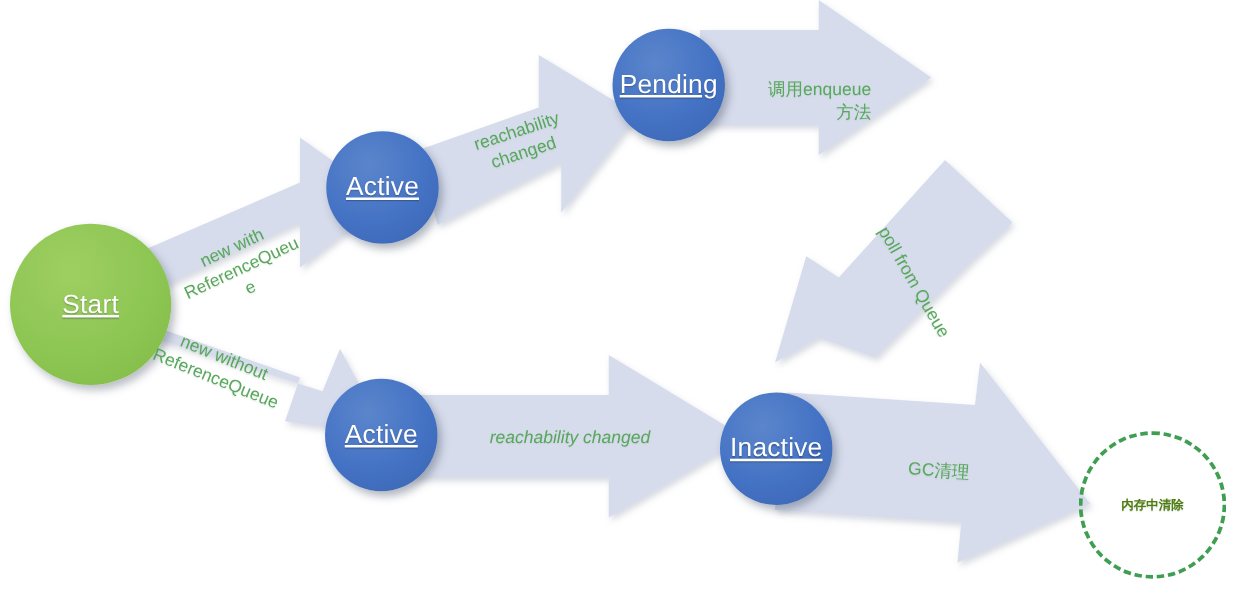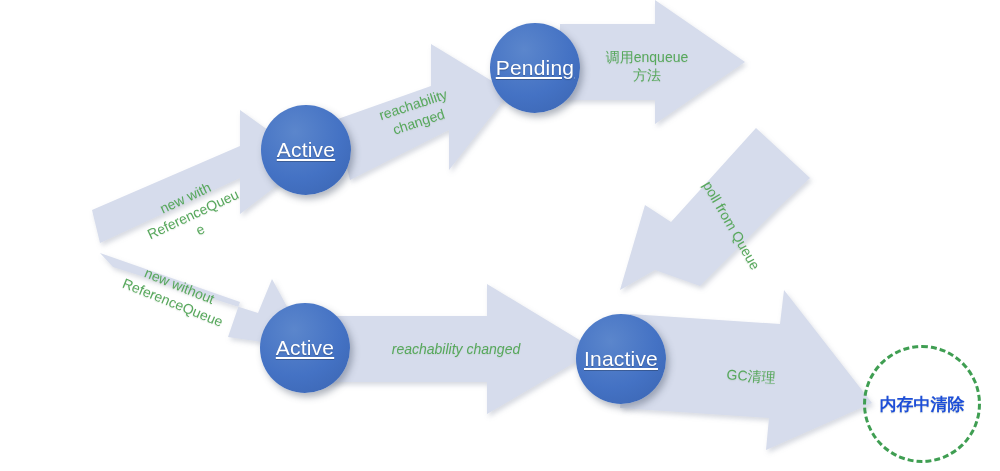--- a/index.html
+++ b/index.html
@@ -48,22 +48,22 @@
   .node-label {
     color: #ffffff;
     font-size: 21px;
     letter-spacing: 0.2px;
     text-shadow: 0 1px 1px rgba(30,40,60,0.35);
     white-space: nowrap;
     pointer-events: none;
     text-decoration: underline;
   }
   .node-label-green {
-    color: #1d4ed8;
-    font-size: 17px;
+    color: #4d7c0f;
+    font-size: 10px;
     font-weight: bold;
     text-shadow: 0 1px 1px rgba(120,140,120,0.30);
     white-space: nowrap;
     text-align: center;
   }
   .edge-label {
     position: absolute;
     color: #57a85c;
     font-size: 14px;
     line-height: 1.25;
@@ -108,20 +108,23 @@
 
     <g filter="url(#softshadow)">
       <polygon fill="#D6DCEC" points="300,316 487,316 487,284 596,350 487,414 487,382 300,382"></polygon>
     </g>
 
     <g filter="url(#softshadow)">
       <polygon fill="#D6DCEC" points="630,314 780,324 784,290 872,403 766,450 769,418 620,408"></polygon>
     </g>
   </svg>
 
+  <div class="node node-green" style="left:8px; top:179px; width:129px; height:129px;">
+    <span class="node-label">Start</span>
+  </div>
 
   <div class="node node-blue" style="left:261px; top:105px; width:90px; height:90px;">
     <span class="node-label">Active</span>
   </div>
 
   <div class="node node-blue" style="left:490px; top:23px; width:90px; height:90px;">
     <span class="node-label">Pending</span>
   </div>
 
 
@@ -137,21 +140,21 @@
     <span class="node-label-green">内存中清除</span>
   </div>
 
   <div class="edge-label" style="left:143px; top:188px; width:100px; transform:rotate(-25deg); transform-origin:center center;">new with
 ReferenceQueu
 e</div>
 
   <div class="edge-label" style="left:368px; top:96px; width:96px; transform:rotate(-18deg); transform-origin:center center;">reachability
 changed</div>
 
-  <div class="edge-label" style="left:597px; top:49px; width:100px;">调用enqueue
+  <div class="edge-label" style="left:597px; top:63px; width:100px;text-align:right;">调用enqueue
 方法</div>
 
   <div class="edge-label" style="left:671px; top:217px; width:120px; transform:rotate(60deg); transform-origin:center center;">poll from Queue</div>
 
   <div class="edge-label" style="left:120px; top:277px; width:112px; transform:rotate(22deg); transform-origin:center center;">new without
 ReferenceQueue</div>
 
   <div class="edge-label italic" style="left:371px; top:341px; width:170px;">reachability changed</div>
 
   <div class="edge-label" style="left:711px; top:368px; width:80px; transform:rotate(4deg); transform-origin:center center;">GC清理</div>

